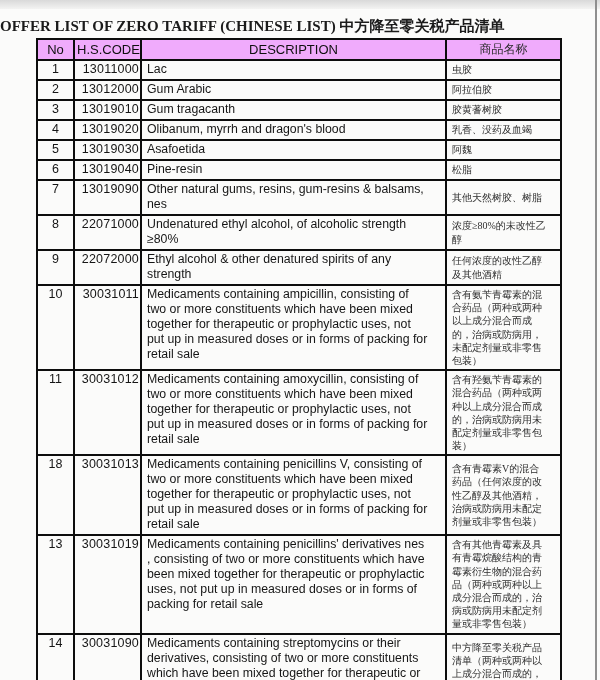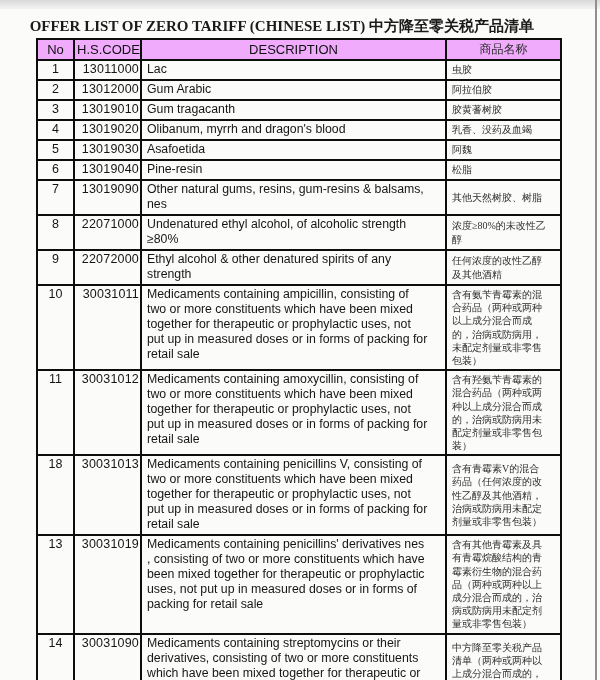--- a/index.html
+++ b/index.html
@@ -14,21 +14,21 @@
   .scan-top-band {
     position:absolute; top:0; left:0; width:600px; height:9px;
     background:linear-gradient(#d9d9d9, #f3f3f2);
   }
   .scan-right-edge {
     position:absolute; top:0; right:3px; width:2px; height:680px;
     background:#8f8f8f;
   }
   .doc-title {
     position:absolute; top:17px; left:0; width:534px;
-    text-align:right;
+    text-align:left;
     font-family:"Liberation Serif", serif;
     font-size:15px; font-weight:600;
     color:#1b1b1b;
     white-space:nowrap;
   }
   table.tariff {
     position:absolute; top:38px; left:36px;
     width:524px;
     border-collapse:collapse;
     table-layout:fixed;

